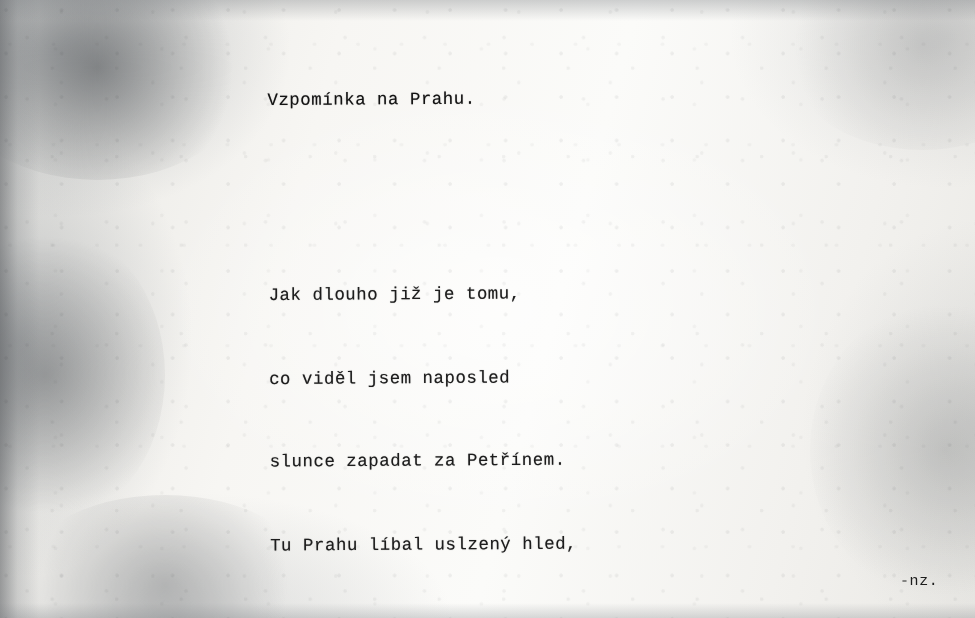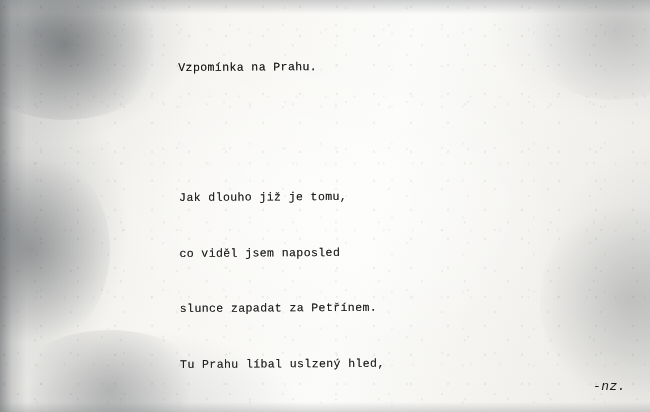--- a/index.html
+++ b/index.html
@@ -98,25 +98,24 @@
   }
   
   .line.faint { color: #3a3a3a; }
   .line.strong { color: #131313; }
   .signature {
     position: absolute;
     right: 38px;
     bottom: 18px;
     color: #1d1d1d;
     font-family: "Liberation Mono", "DejaVu Sans Mono", monospace;
-    font-size: 13px;
+    font-size: 10px;
     letter-spacing: 0.4px;
     transform: rotate(-0.35deg);
     white-space: pre;
-    font-style: italic;
   }
 </style>
 </head>
 <body>
 
 <div id="page">
   <div class="paper-base"></div>
 
   <div class="blotch" style="left:-40px; top:-30px; width:210px; height:150px; background: radial-gradient(circle, rgba(95,98,102,0.55), rgba(95,98,102,0) 70%);"></div>
   <div class="blotch" style="left:-50px; top:150px; width:160px; height:200px; background: radial-gradient(circle, rgba(105,108,112,0.45), rgba(105,108,112,0) 72%);"></div>

